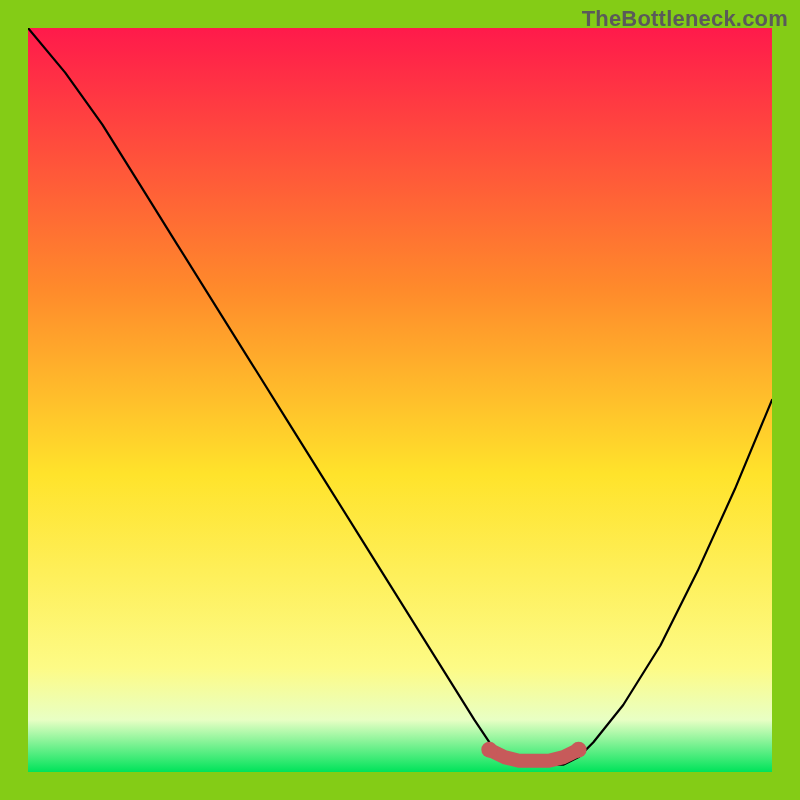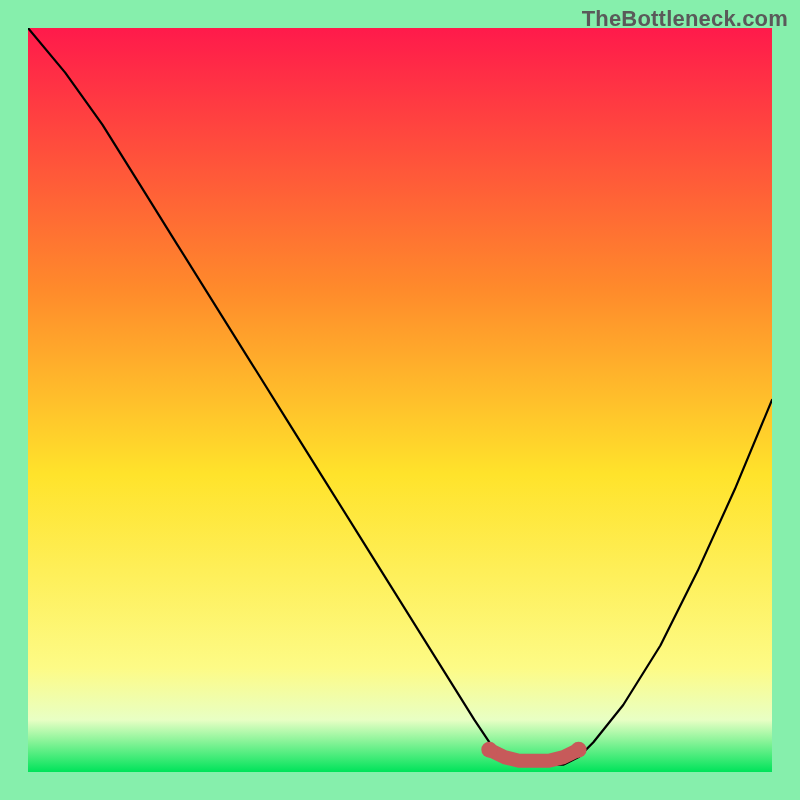--- a/index.html
+++ b/index.html
@@ -7,21 +7,21 @@
     padding: 0;
     width: 800px;
     height: 800px;
     background: #000;
     overflow: hidden;
   }
   .frame {
     position: relative;
     width: 800px;
     height: 800px;
-    background: #86efac;
+    background: #84cc16;
   }
   .watermark {
     position: absolute;
     top: 6px;
     right: 12px;
     font-family: Arial, Helvetica, sans-serif;
     font-size: 22px;
     font-weight: 600;
     color: #5a5a5a;
     letter-spacing: 0.2px;

